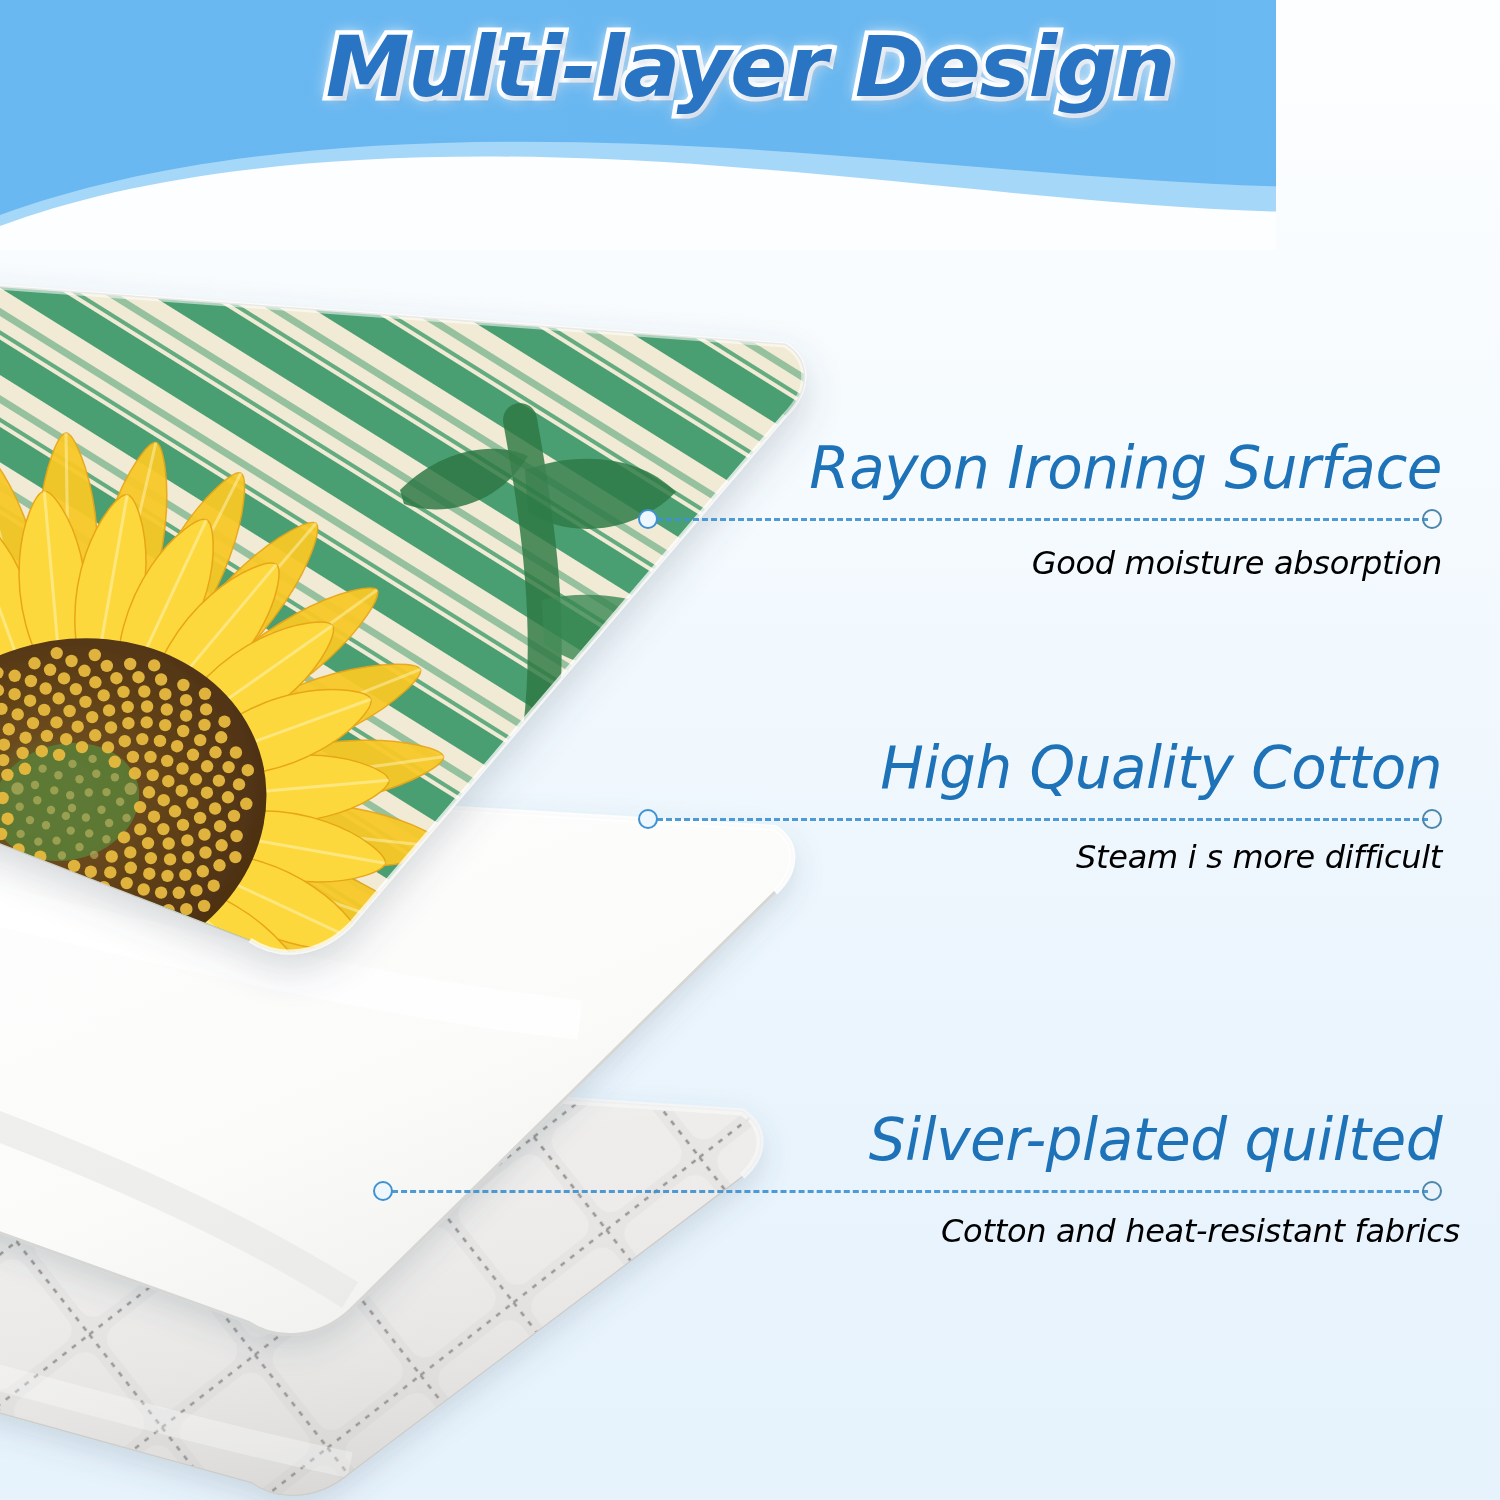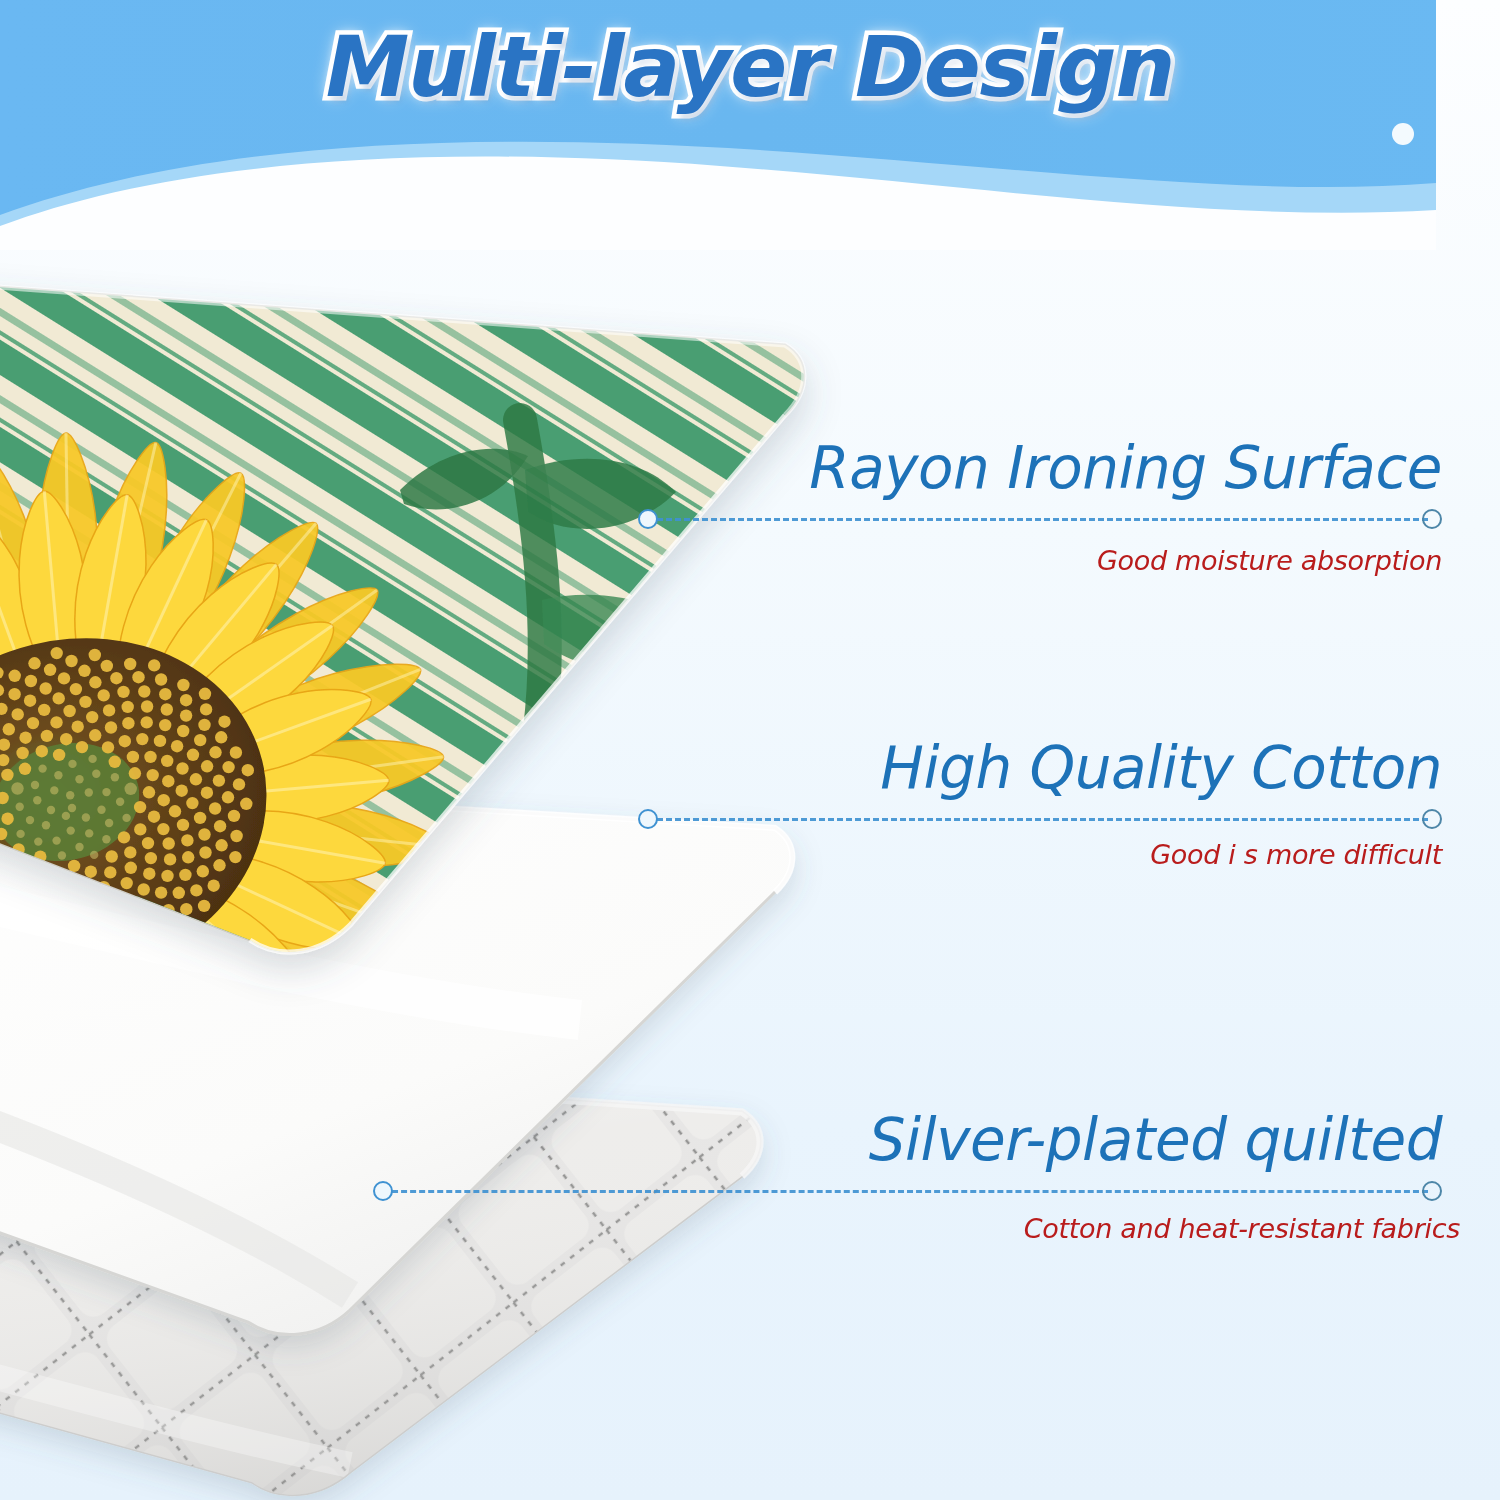--- a/index.html
+++ b/index.html
@@ -5,21 +5,21 @@
   * { margin:0; padding:0; box-sizing:border-box; }
   html,body { width:1500px; height:1500px; }
   body {
     font-family:"Liberation Sans", sans-serif;
     background:linear-gradient(180deg,#fdfeff 0%,#f4fafe 35%,#e9f4fd 75%,#e6f2fc 100%);
     overflow:hidden; position:relative;
   }
   #stage { position:absolute; inset:0; width:1500px; height:1500px; }
 
   
-  #header { position:absolute; left:0; top:0; width:1436px; height:250px; overflow:hidden; }
+  #header { position:absolute; left:0; top:0; width:1276px; height:250px; overflow:hidden; }
   #header svg { position:absolute; left:0; top:0; }
   #title-wrap {
     position:absolute; left:0; top:18px; width:1500px; text-align:center;
     pointer-events:none;
   }
   #title {
     display:inline-block;
     font-family:"DejaVu Sans", sans-serif;
     font-size:84px; font-weight:bold; font-style:italic;
     letter-spacing:-1px;
@@ -43,22 +43,22 @@
     position:absolute; right:0; white-space:nowrap;
     font-family:"DejaVu Sans", sans-serif;
     font-style:italic; font-weight:400;
     font-size:58px; line-height:1.04;
     color:#1d72b8; letter-spacing:-0.5px;
   }
   .c-sub {
     position:absolute; right:0; text-align:right; white-space:nowrap;
     font-family:"DejaVu Sans", sans-serif;
     font-style:italic; font-weight:400;
-    font-size:27px; line-height:1.12;
-    color:#b91c1c; letter-spacing:-0.3px;
+    font-size:32px; line-height:1.12;
+    color:#000000; letter-spacing:-0.3px;
   }
   .c-rule { position:absolute; height:2px; border-top:3px dashed #3f92d2; opacity:.92; }
   .dot { position:absolute; width:20px; height:20px; border-radius:50%;
          border:2.5px solid #3f92d2; background:#ffffff; }
   .dot.solid { background:#eef7fd; }
   .dot-right { position:absolute; width:20px; height:20px; border-radius:50%;
          border:2.5px solid #4d86a8; background:transparent; }
 </style>
 </head>
 <body>
@@ -606,21 +606,21 @@
     <div class="dot solid" style="left:638px; top:509px;"></div>
     <div class="dot-right" style="right:58px; top:509px;"></div>
     <div class="c-sub" style="right:58px; top:546px;">Good moisture absorption</div>
   </div>
 
   <div class="callout" style="left:0; top:0; width:1500px; height:1270px;">
     <div class="c-title" style="right:58px; top:738px;">High Quality Cotton</div>
     <div class="c-rule" style="left:648px; right:72px; top:818px;"></div>
     <div class="dot solid" style="left:638px; top:809px;"></div>
     <div class="dot-right" style="right:58px; top:809px;"></div>
-    <div class="c-sub" style="right:58px; top:840px;">Good i s more difficult</div>
+    <div class="c-sub" style="right:58px; top:840px;">Steam i s more difficult</div>
   </div>
 
   <div class="callout" style="left:0; top:0; width:1500px; height:1500px;">
     <div class="c-title" style="right:58px; top:1110px;">Silver-plated quilted</div>
     <div class="c-rule" style="left:383px; right:72px; top:1190px;"></div>
     <div class="dot solid" style="left:373px; top:1181px;"></div>
     <div class="dot-right" style="right:58px; top:1181px;"></div>
     <div class="c-sub" style="right:40px; top:1214px;">Cotton and heat-resistant fabrics</div>
   </div>
 

